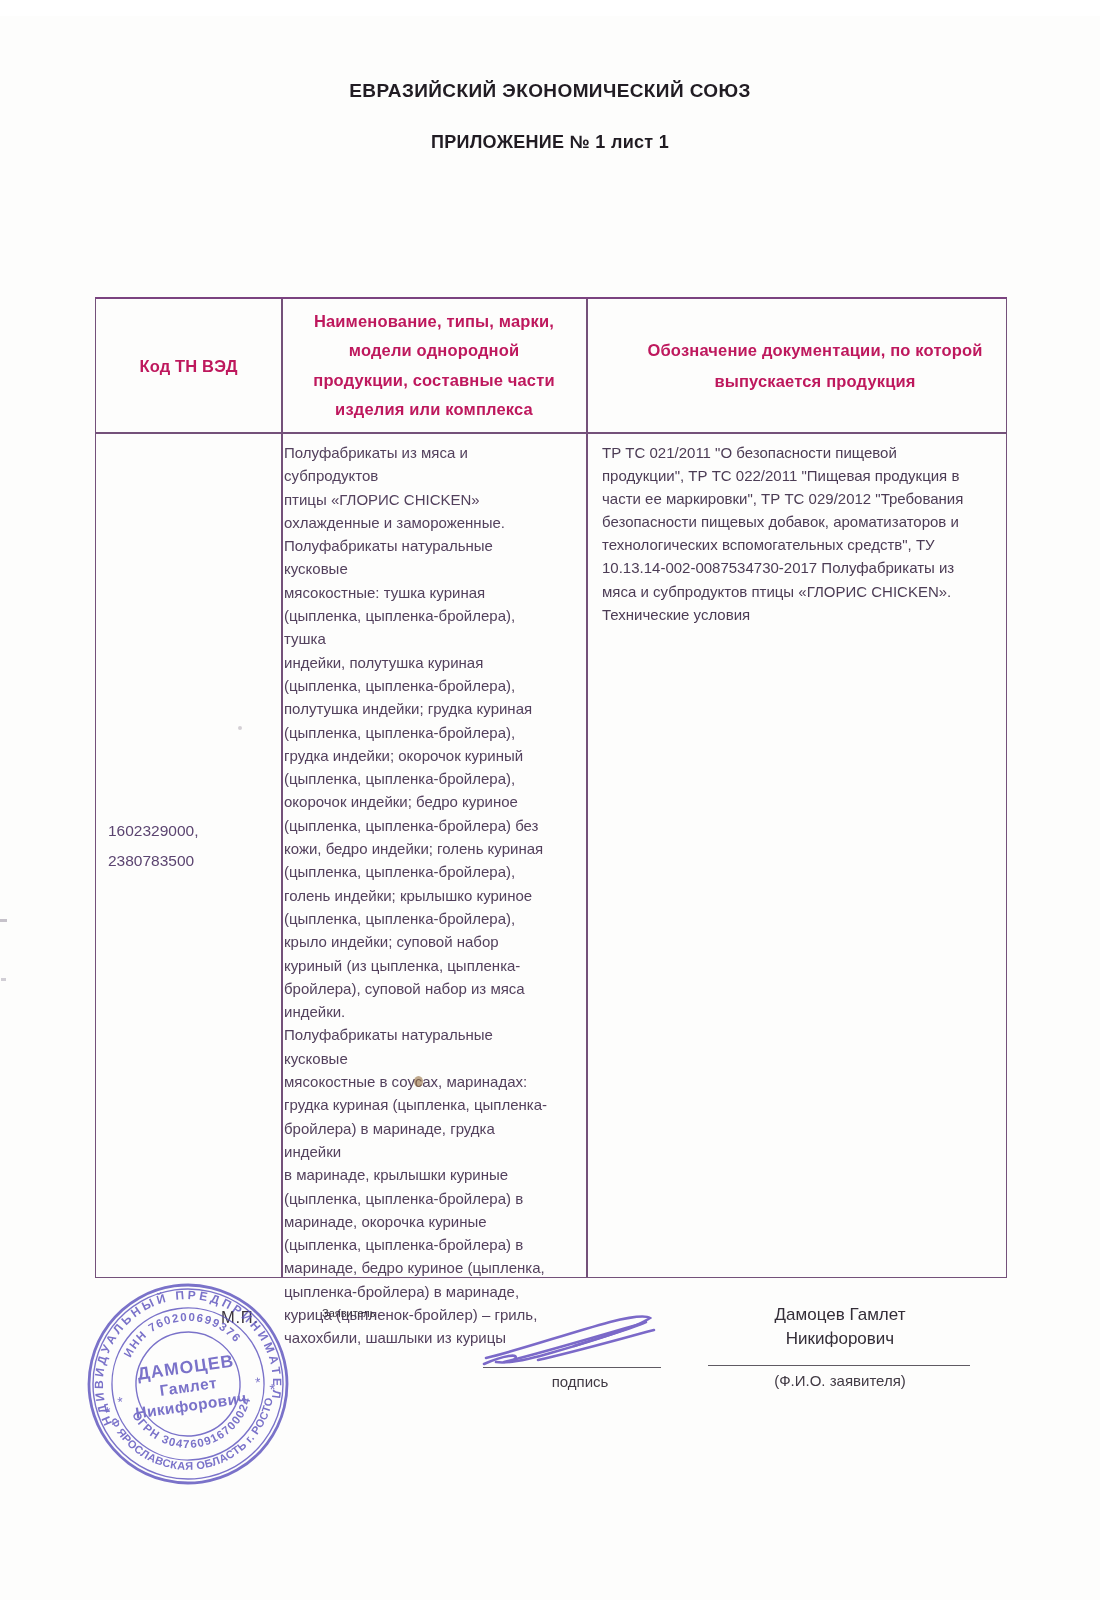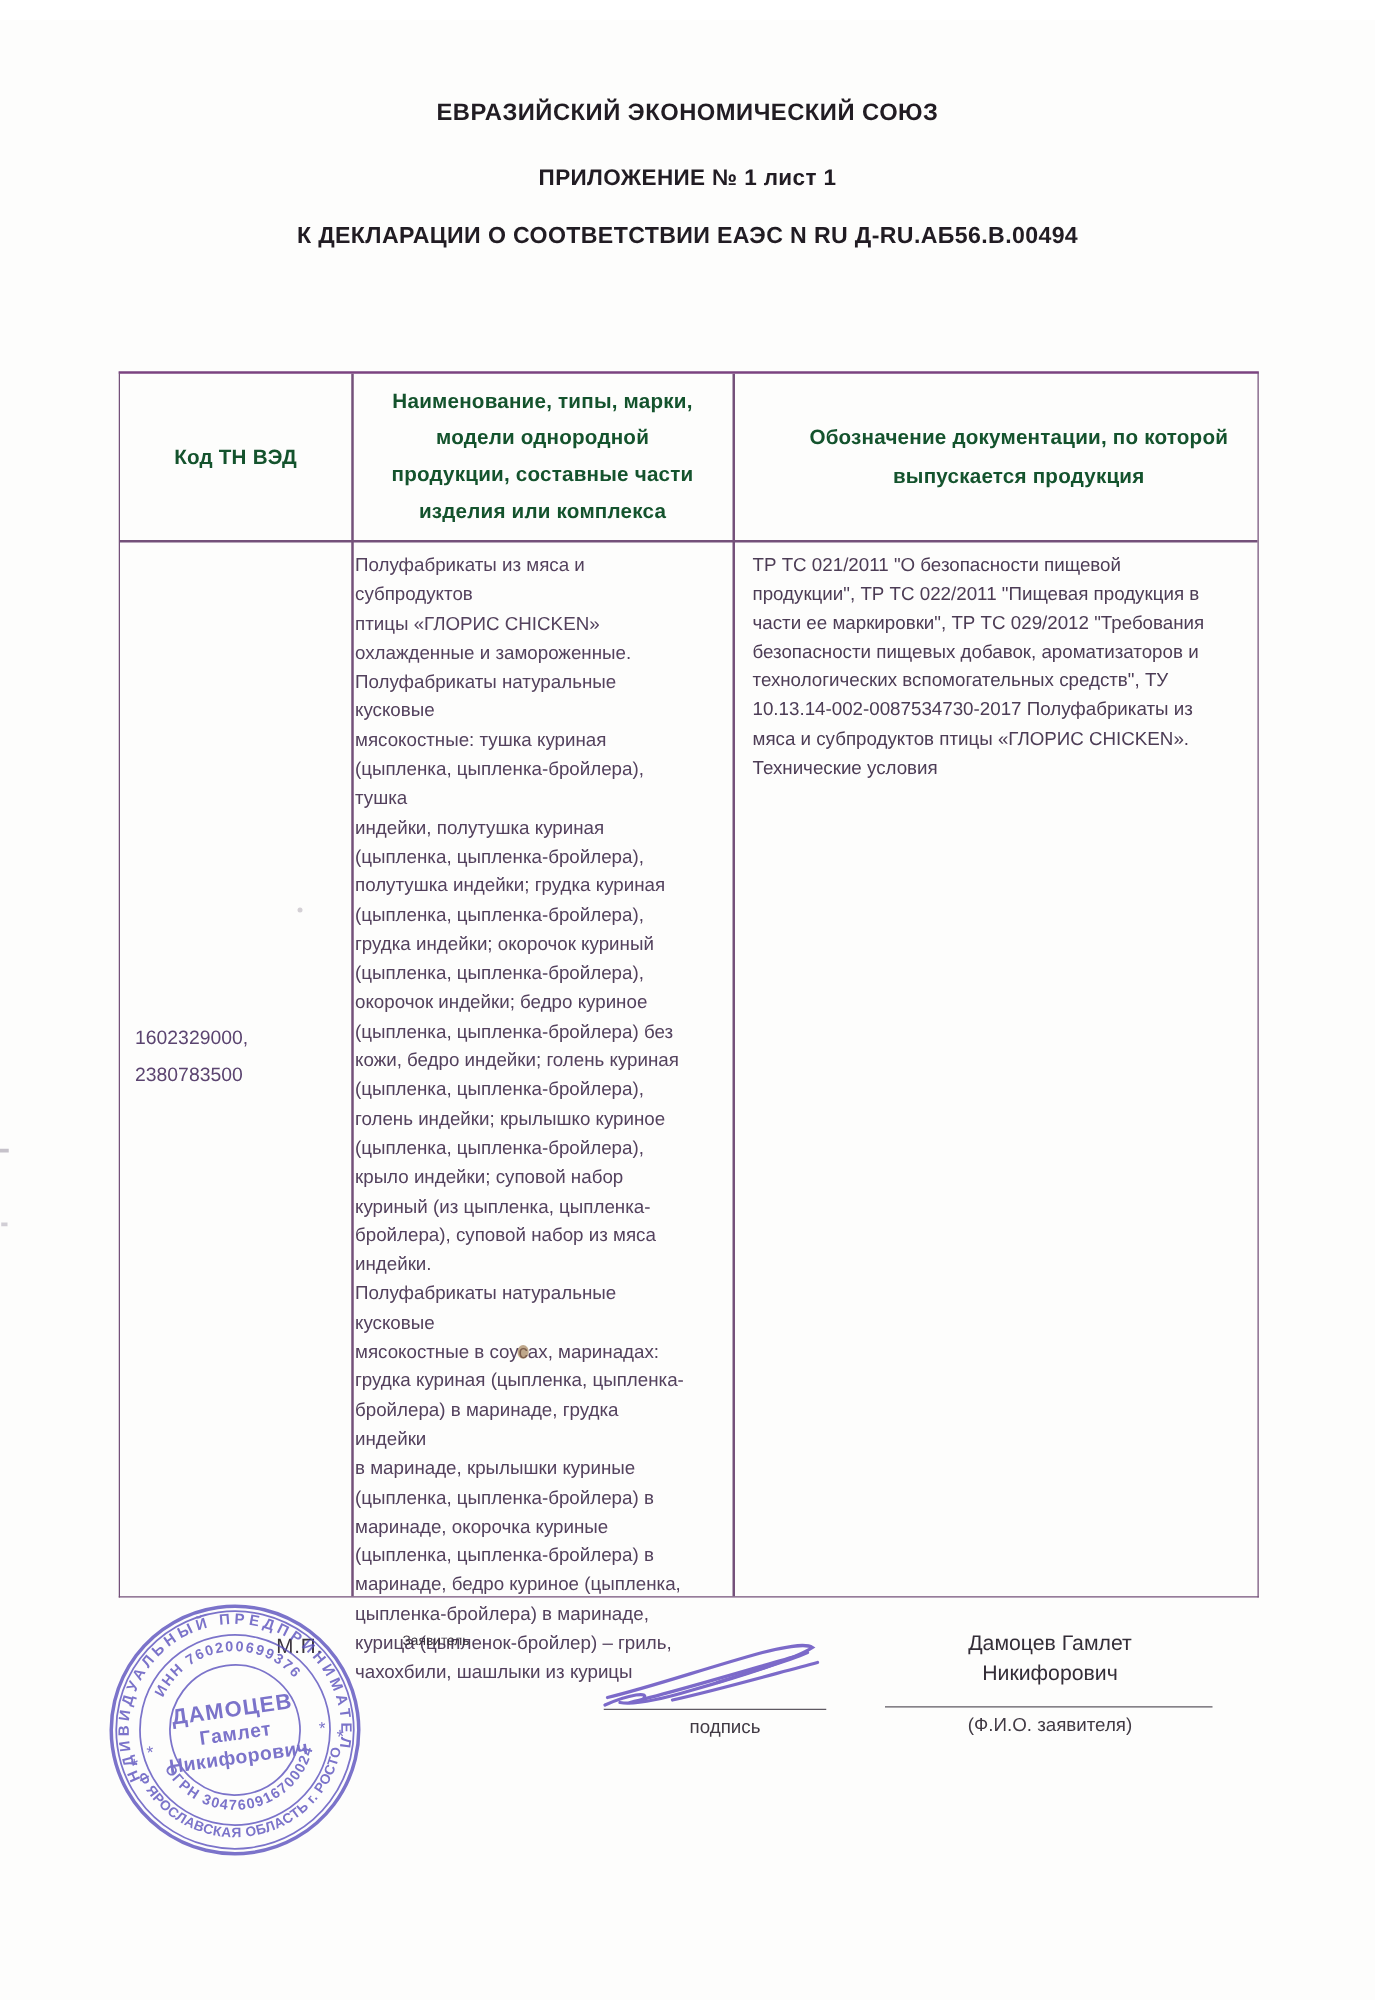--- a/index.html
+++ b/index.html
@@ -23,21 +23,21 @@
     position:absolute;left:95px;top:281px;width:912px;height:981px;
     border:1.6px solid #74517a;border-top:2.6px solid #7b4380;box-sizing:border-box;
   }
   .vline{position:absolute;top:0;bottom:0;width:1.6px;background:#74517a;}
   .vline-1{left:185px;}
   .vline-2{left:490px;}
   .hline-header{position:absolute;left:0;top:133px;width:100%;height:1.6px;background:#74517a;}
   .cell{position:absolute;box-sizing:border-box;white-space:pre-line;}
   .th{
     display:flex;align-items:center;justify-content:center;text-align:center;
-    font-weight:700;font-size:16.5px;line-height:30px;color:#14532d;letter-spacing:.01em;
+    font-weight:700;font-size:16.5px;line-height:30px;color:#be185d;letter-spacing:.01em;
   }
   .th-1{left:0;top:0;width:185px;height:133px;}
   .th-2{left:186px;top:0;width:304px;height:133px;line-height:29.5px;}
   .th-3{left:491px;top:0;width:456px;height:133px;line-height:31px;}
   .td{top:135px;height:844px;}
   .td-1{left:0;width:185px;padding:382px 6px 0 12px;
         font-size:15.5px;line-height:30px;color:#5b4470;}
   .td-2{left:178px;width:304px;padding:7px 23px 0 10px;
         font-size:15px;line-height:23.3px;color:#53415d;}
   .td-3{left:491px;width:420px;padding:7px 16px 0 15px;
@@ -65,21 +65,20 @@
   .edge-1{left:0;top:903px;width:7px;height:3px;}
   .edge-2{left:1px;top:962px;width:5px;height:3px;opacity:.8;}
 </style>
 </head>
 <body>
 
 <div class="page">
 
   <div class="title title-1">ЕВРАЗИЙСКИЙ ЭКОНОМИЧЕСКИЙ СОЮЗ</div>
   <div class="title title-2">ПРИЛОЖЕНИЕ № 1 лист 1</div>
-  <div class="title title-3">К ДЕКЛАРАЦИИ О СООТВЕТСТВИИ ЕАЭС N RU Д-RU.АБ56.В.00494</div>
 
   <div class="doc-table">
     <div class="vline vline-1"></div>
     <div class="vline vline-2"></div>
     <div class="hline-header"></div>
 
     <div class="cell th th-1">Код ТН ВЭД</div>
     <div class="cell th th-2">Наименование, типы, марки,
 модели однородной
 продукции, составные части

